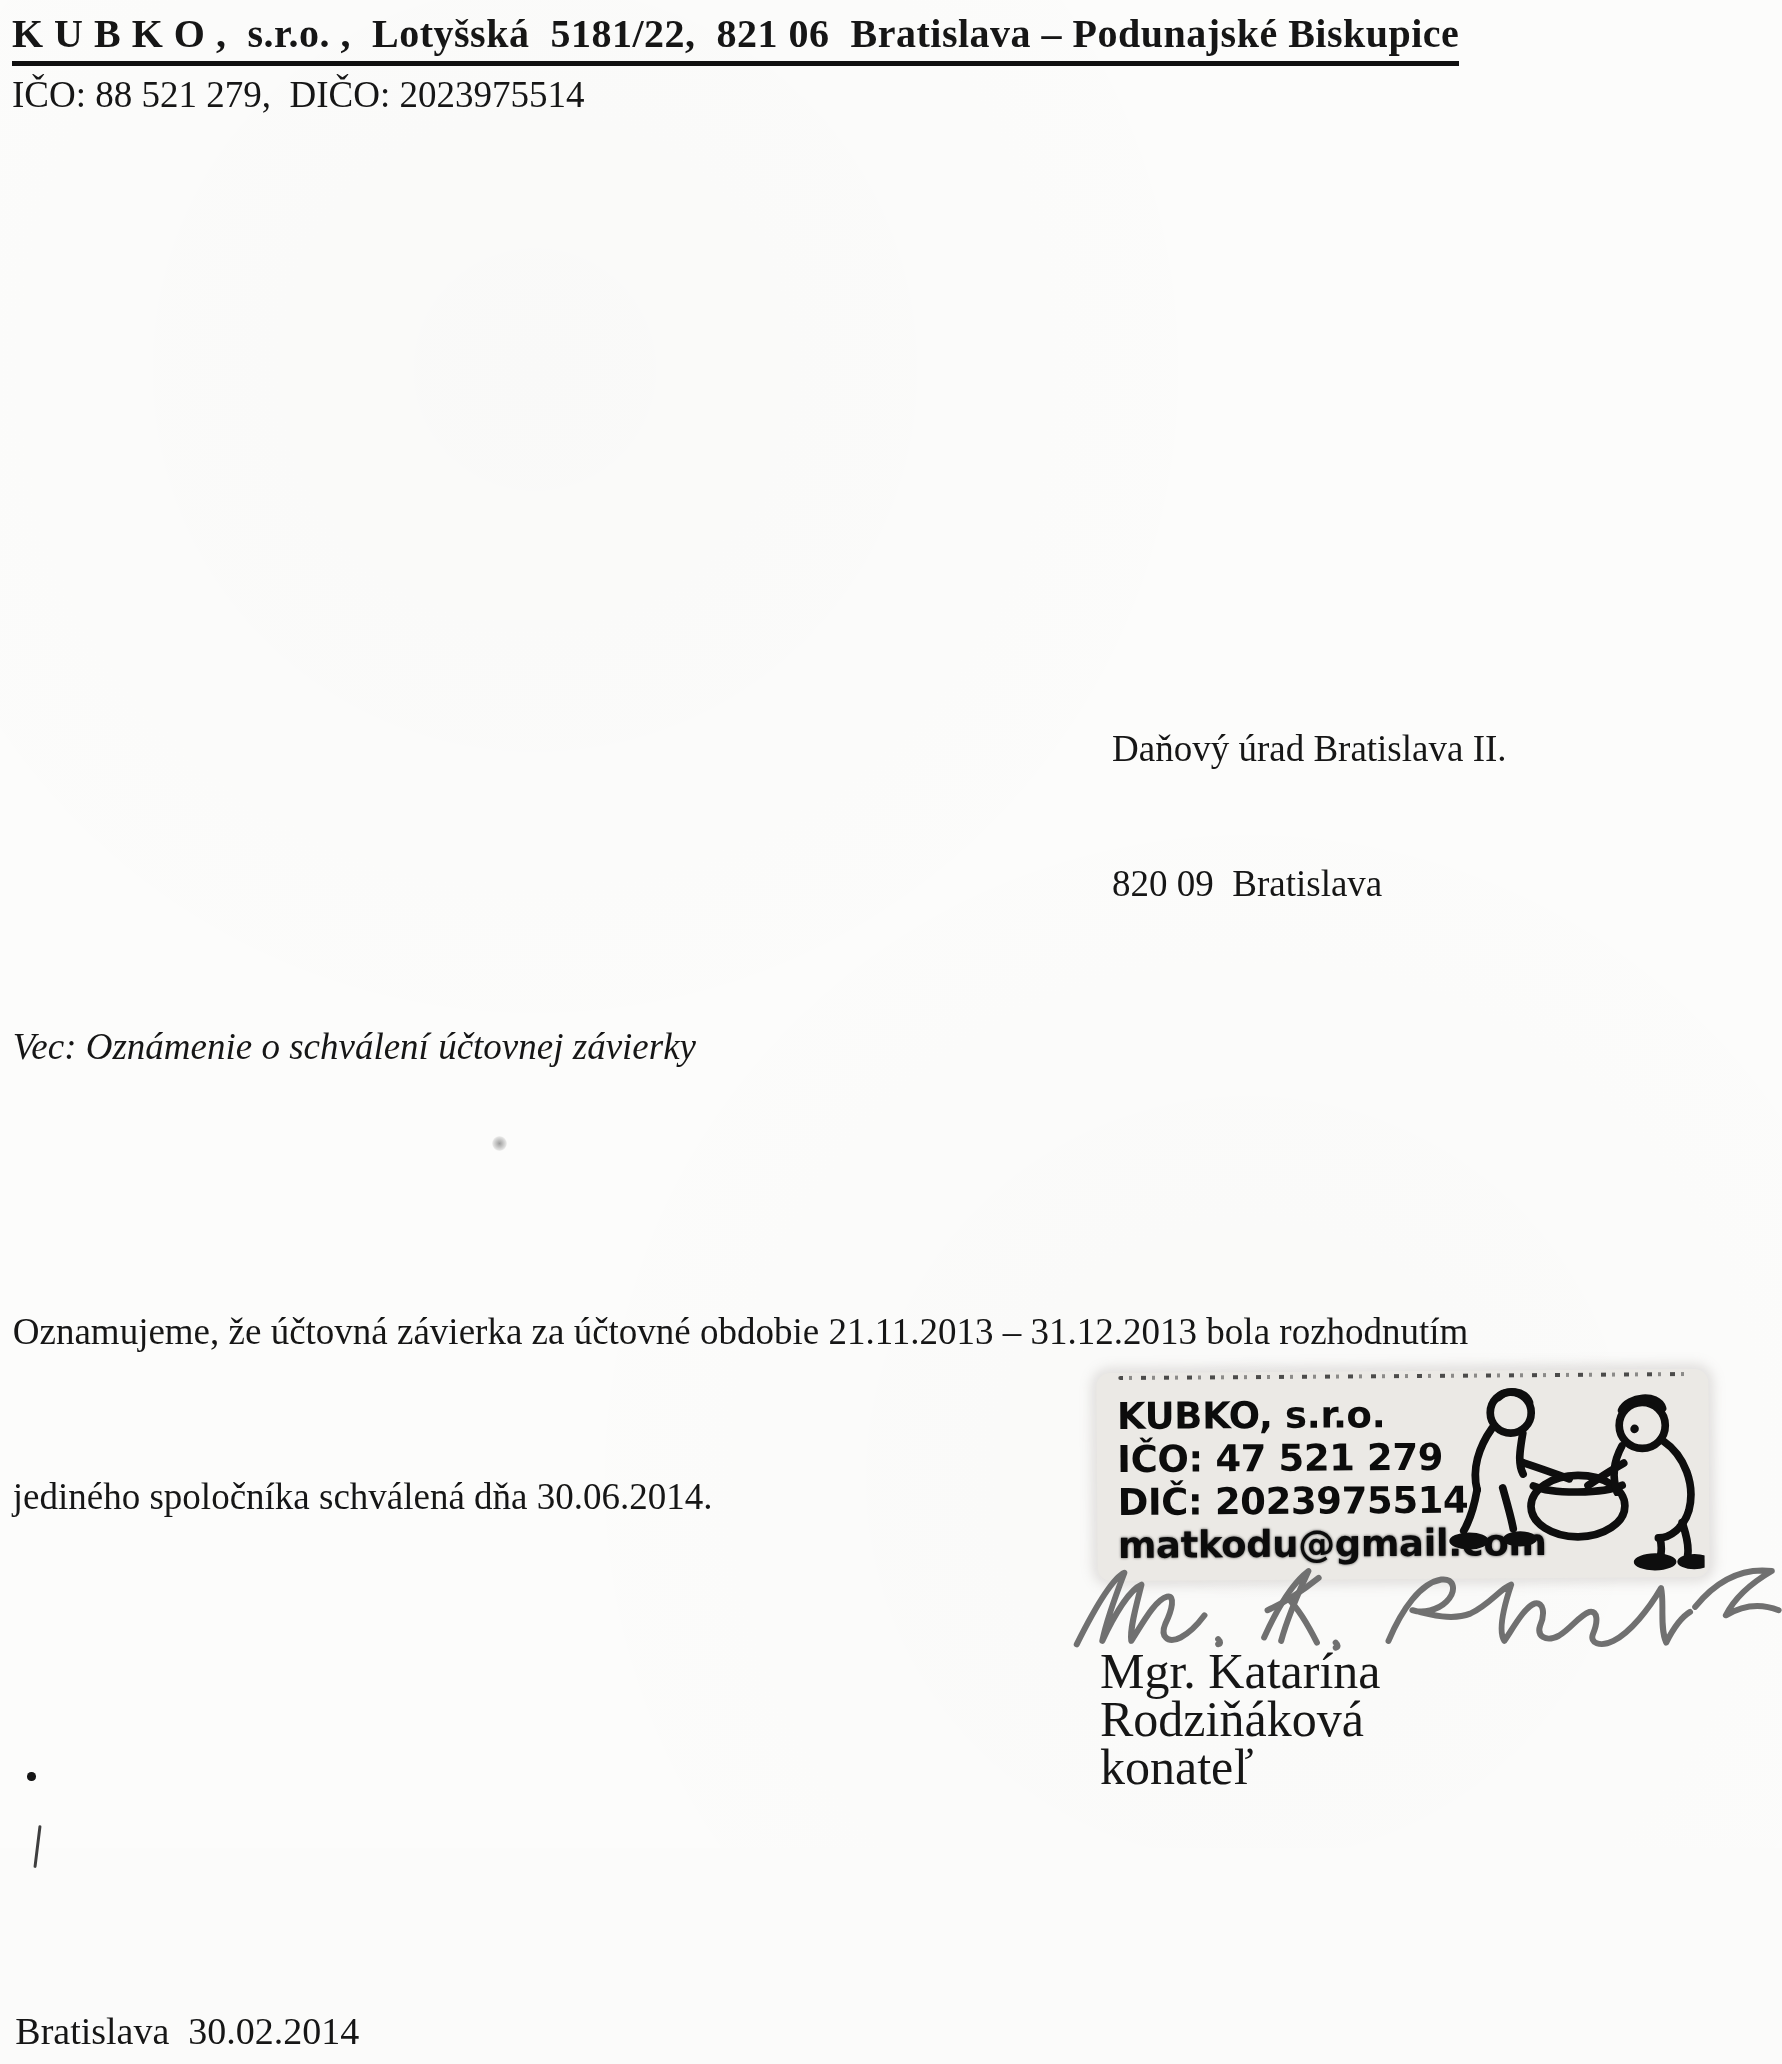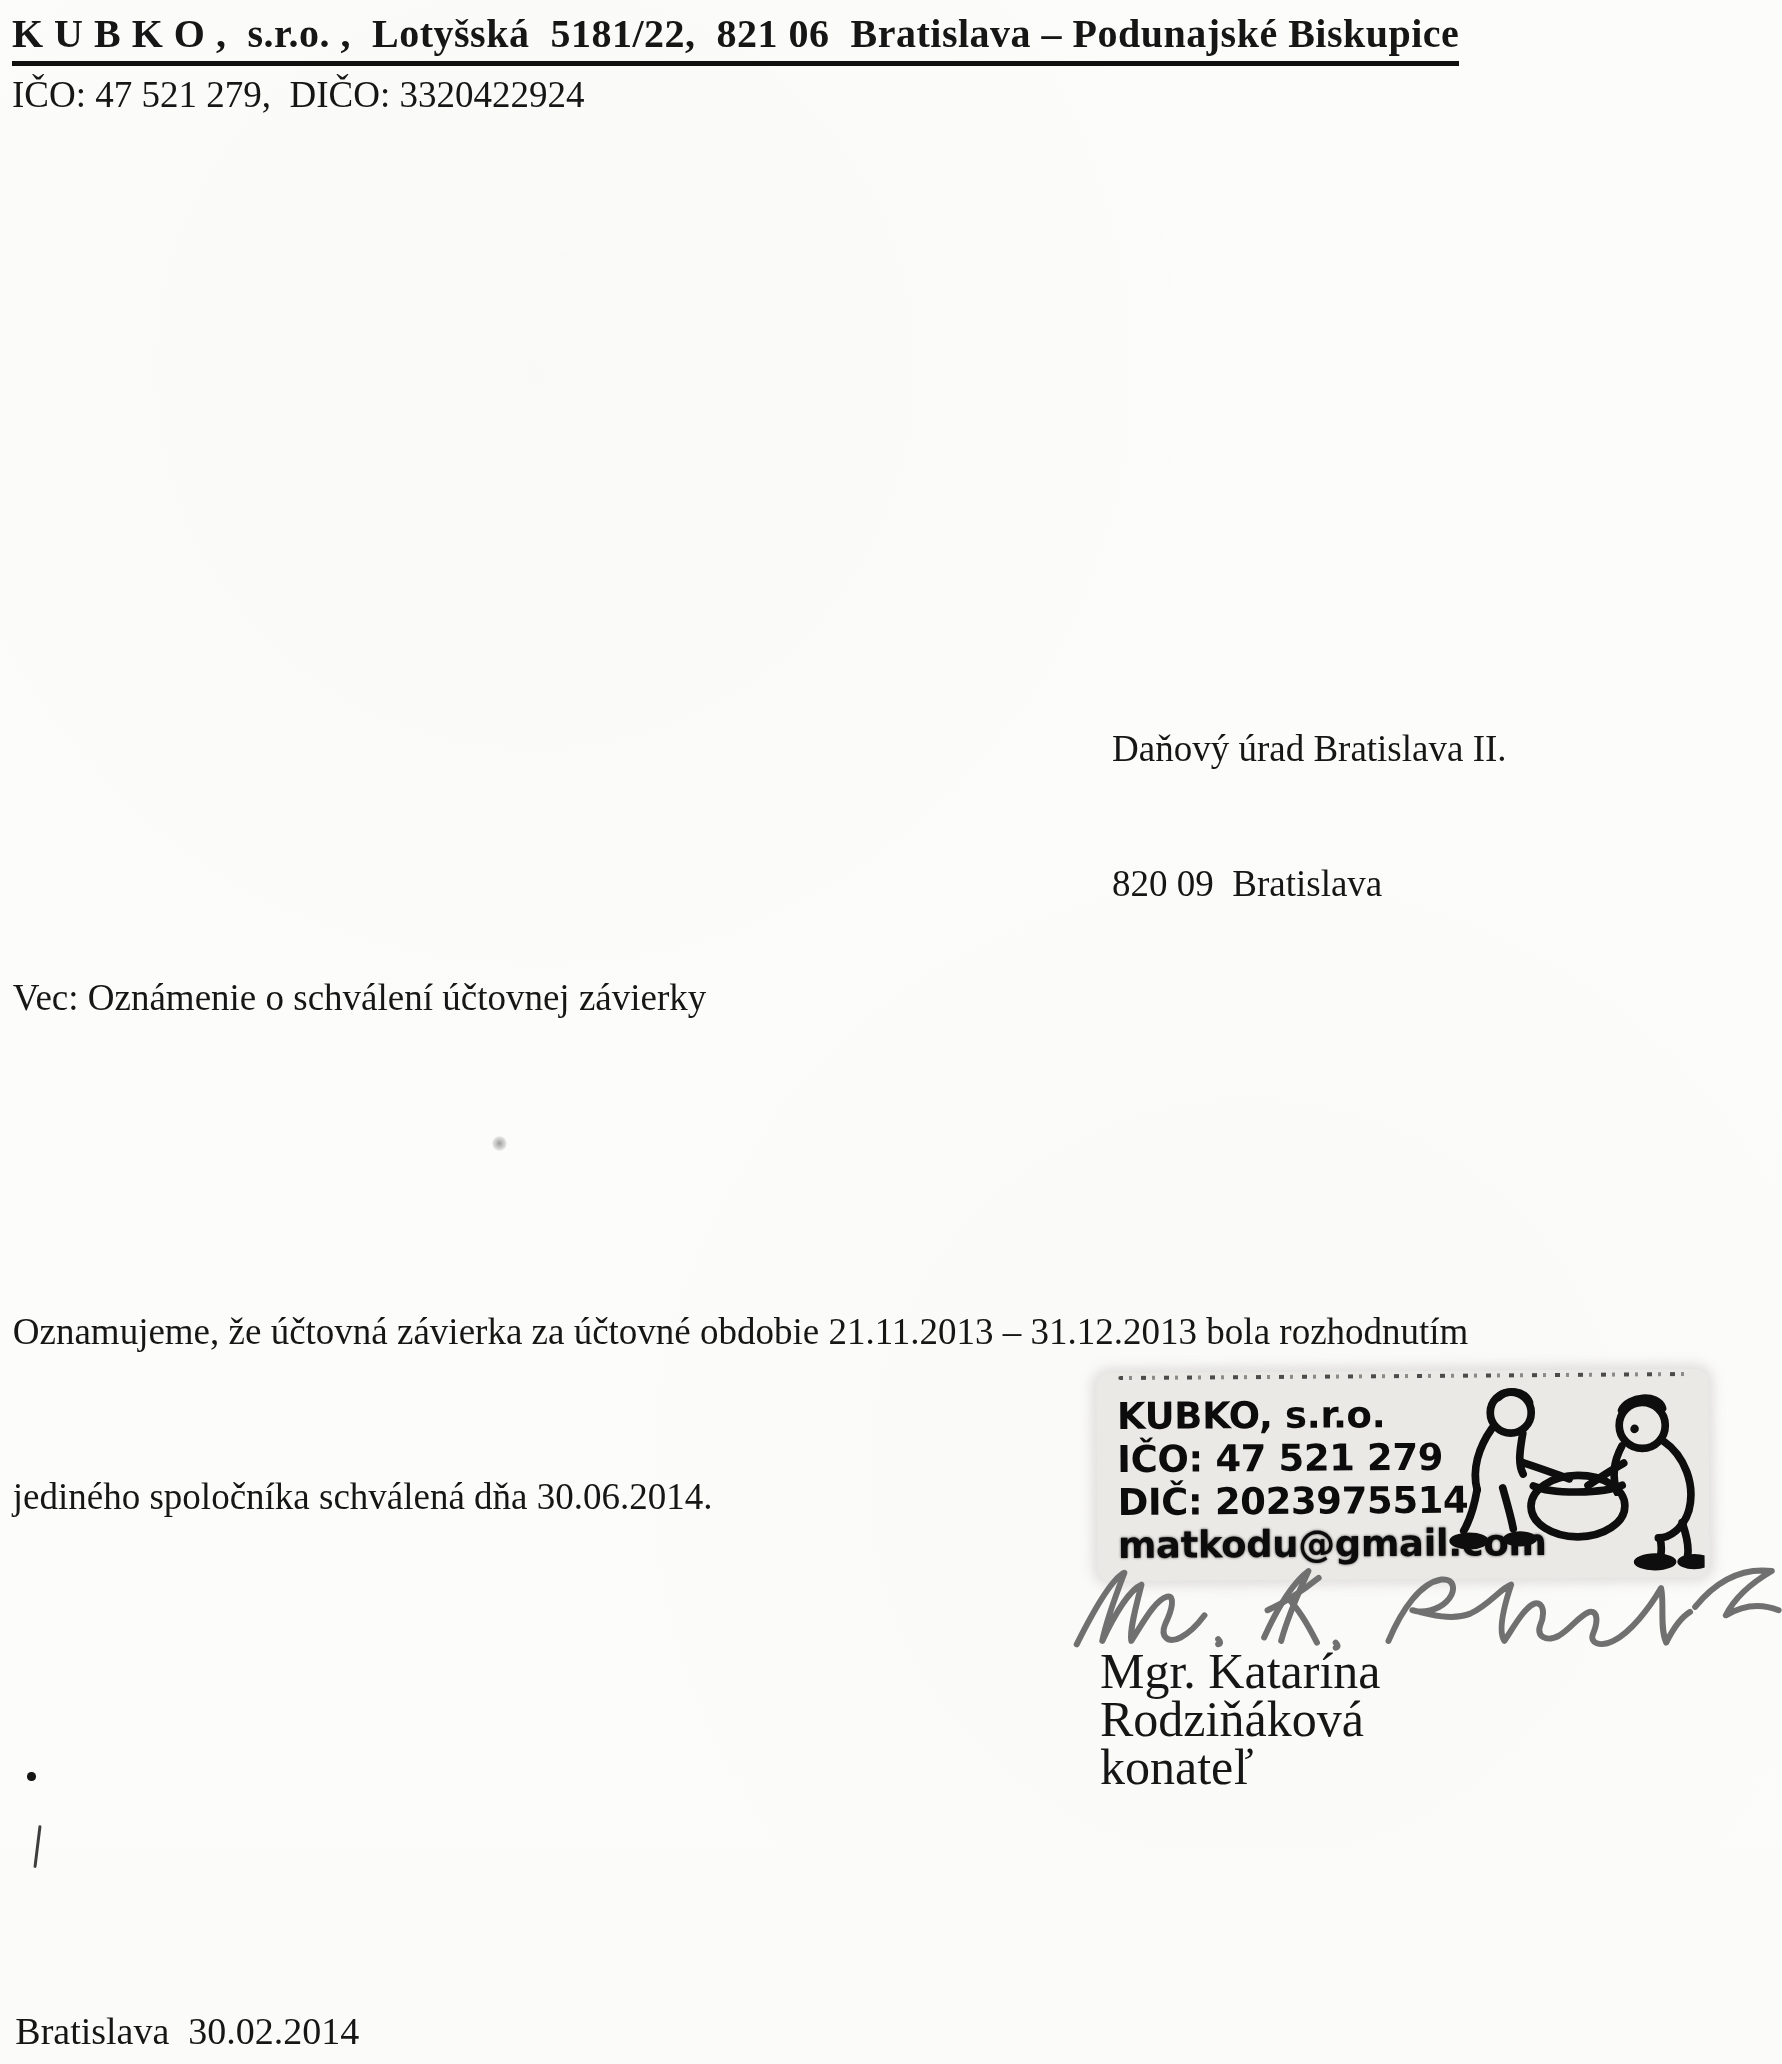--- a/index.html
+++ b/index.html
@@ -31,21 +31,21 @@
   }
   .lh-line2 { font-size: 37px; margin-top: 7.7px; white-space: pre; }
 
   
   .recipient {
     position: absolute; left: 1112px; top: 636px;
     font-size: 37px; line-height: 45px; white-space: pre;
   }
 
   
-  .subject { position: absolute; left: 12.8px; top: 976px; font-size: 37px; white-space: pre; }
+  .subject { position: absolute; left: 12.8px; top: 1025px; font-size: 37px; white-space: pre; font-style: italic; }
 
   
   .body-par { position: absolute; left: 12.8px; top: 1194px; font-size: 37px; line-height: 55px; white-space: pre; }
 
   
   .stamp-box {
     position: absolute; left: 1097px; top: 1371px;
     width: 612px; height: 208px;
     background: #ebe9e5;
     border-radius: 13.6px;
@@ -103,21 +103,21 @@
     transform: rotate(7deg);
   }
 </style>
 </head>
 <body>
 
 <div class="page">
 
   <div class="letterhead">
     <div class="lh-line1">K U B K O ,  s.r.o. ,  Lotyšská  5181/22,  821 06  Bratislava – Podunajské Biskupice</div>
-    <div class="lh-line2">IČO: 47 521 279,  DIČO: 3320422924</div>
+    <div class="lh-line2">IČO: 88 521 279,  DIČO: 2023975514</div>
   </div>
 
   <div class="recipient">
     <div>Daňový úrad Bratislava II.</div>
     <div>820 09  Bratislava</div>
   </div>
 
   <div class="subject">Vec: Oznámenie o schválení účtovnej závierky</div>
 
   <div class="smudge"></div>

